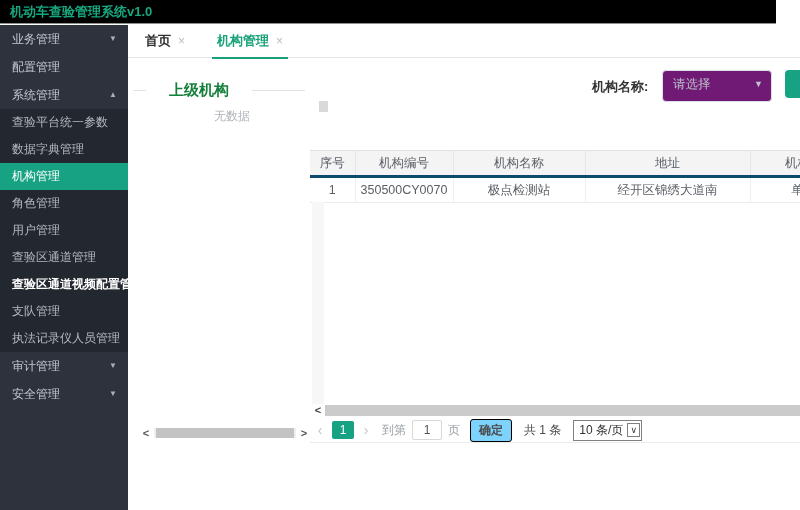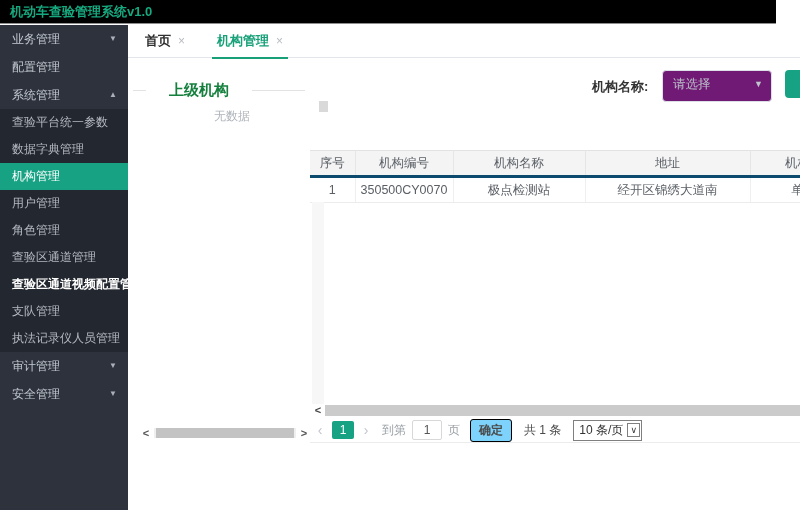--- a/index.html
+++ b/index.html
@@ -123,24 +123,24 @@
       <div class="side-item">
         <span>查验平台统一参数</span>
       </div>
       <div class="side-item">
         <span>数据字典管理</span>
       </div>
       <div class="side-item active">
         <span>机构管理</span>
       </div>
       <div class="side-item">
+        <span>角色管理</span>
+      </div>
+      <div class="side-item">
         <span>用户管理</span>
-      </div>
-      <div class="side-item">
-        <span>角色管理</span>
       </div>
       <div class="side-item">
         <span>查验区通道管理</span>
       </div>
       <div class="side-item hovered">
         <span>查验区通道视频配置管理</span>
       </div>
       <div class="side-item">
         <span>支队管理</span>
       </div>

